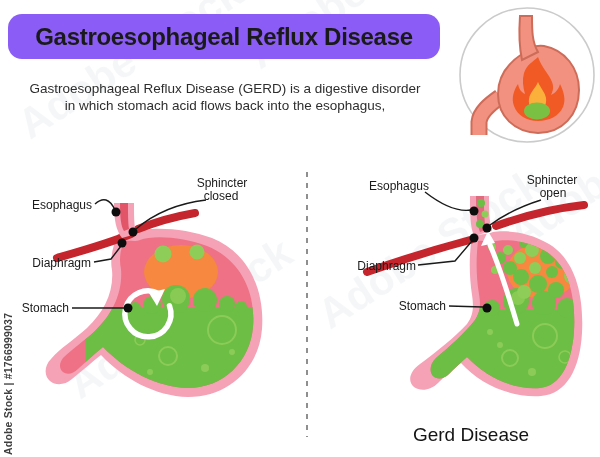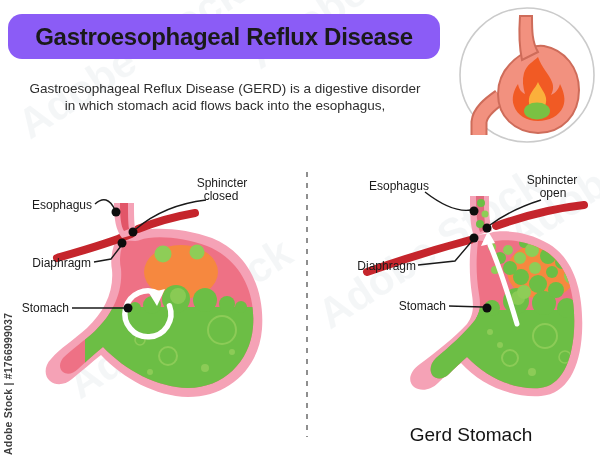--- a/index.html
+++ b/index.html
@@ -198,17 +198,17 @@
       <text class="lbl" x="553" y="197" text-anchor="middle">open</text>
       <path class="connector" d="M 418 265 L 455 261 L 472 241"></path>
       <circle class="dot" cx="474" cy="238" r="4.5"></circle>
       <text class="lbl" x="416" y="270" text-anchor="end">Diaphragm</text>
       <path class="connector" d="M 449 306 L 483 307"></path>
       <circle class="dot" cx="487" cy="308" r="4.5"></circle>
       <text class="lbl" x="446" y="310" text-anchor="end">Stomach</text>
     </g>
   </svg>
 
-  <div id="caption-gerd" class="abs caption">Gerd Stomach</div>
+  <div id="caption-gerd" class="abs caption">Gerd Disease</div>
 
   <div id="side-watermark" class="abs">Adobe Stock | #1766999037</div>
 
 </div>
 
 </body></html>

